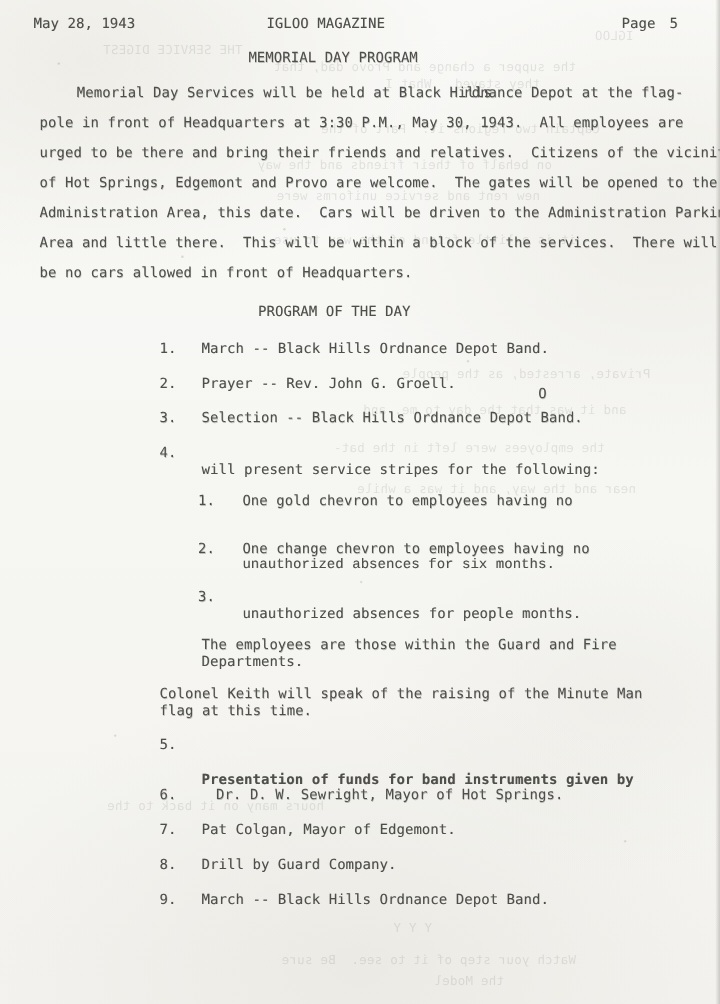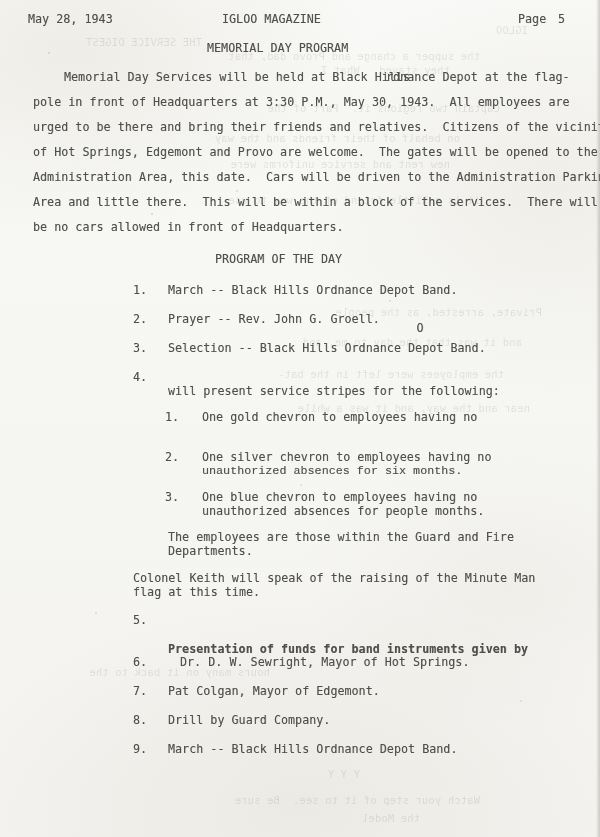--- a/index.html
+++ b/index.html
@@ -49,20 +49,21 @@
     filter: blur(0.35px);
   }
   .bleed-line { position: absolute; }
 
   
   #ink {
     position: absolute;
     inset: 0;
     color: #4e4e4a;
     white-space: pre;
+    padding-left: 32px;
   }
 
   .t {
     position: absolute;
     font-family: "DejaVu Sans Mono", "Liberation Mono", monospace;
     font-size: 11.6px;
     letter-spacing: 0.08px;
     white-space: pre;
     color: #4e4e4a;
     text-shadow: 0.35px 0.25px 0.45px rgba(80,80,76,0.34);
@@ -153,25 +154,24 @@
     <span class="t" style="left:168px; top:341px;">Selection -- Black Hills Ordnance Depot Band.</span>
     
     <span class="t" style="left:133px; top:370px;">4.</span>
     <span class="t" style="left:168px; top:384px;">will present service stripes for the following:</span>
 
     
     <span class="t" style="left:165px; top:410px;">1.</span>
     <span class="t" style="left:202px; top:410px;">One gold chevron to employees having no</span>
 
     <span class="t" style="left:165px; top:450px;">2.</span>
-    <span class="t" style="left:202px; top:450px;">One silver chevron to employees having no</span>
+    <span class="t" style="left:202px; top:450px;">One change chevron to employees having no</span>
     <span class="t" style="left:202px; top:464px;font-family:Liberation Mono, monospace;">unauthorized absences for six months.</span>
 
     <span class="t" style="left:165px; top:490px;">3.</span>
-    <span class="t" style="left:202px; top:490px;">One blue chevron to employees having no</span>
     <span class="t" style="left:202px; top:504px;">unauthorized absences for people months.</span>
 
     
     <span class="t" style="left:168px; top:530px;">The employees are those within the Guard and Fire</span>
     <span class="t" style="left:168px; top:544px;">Departments.</span>
 
     
     <span class="t" style="left:133px; top:571px;">Colonel Keith will speak of the raising of the Minute Man</span>
     <span class="t" style="left:133px; top:585px;">flag at this time.</span>
 

